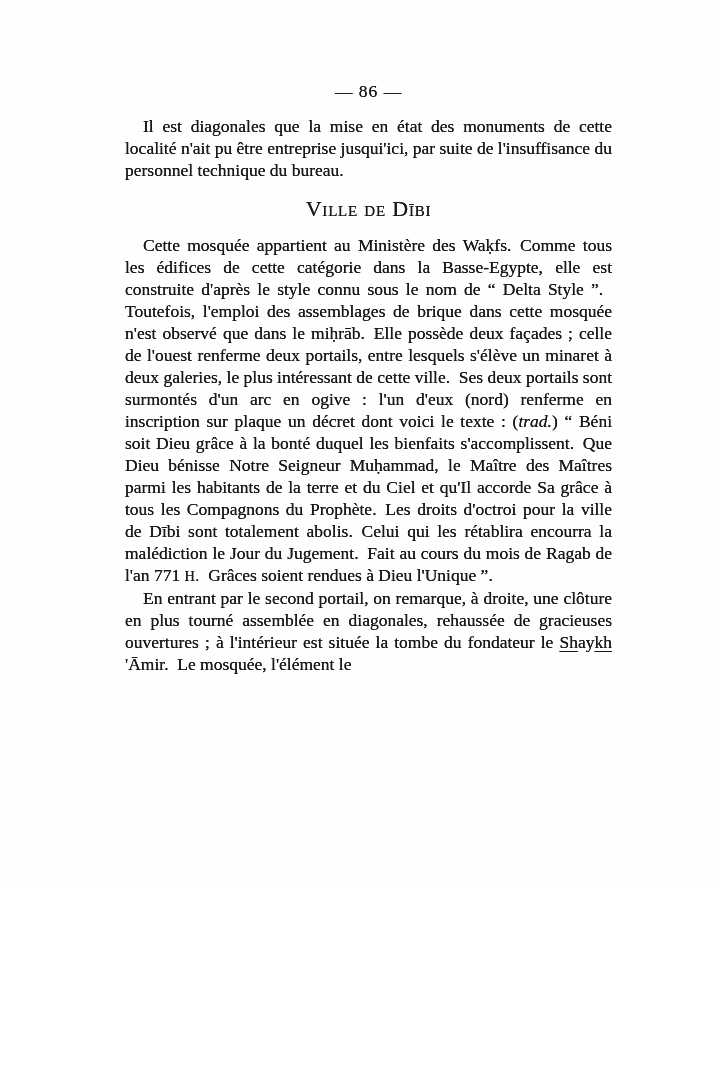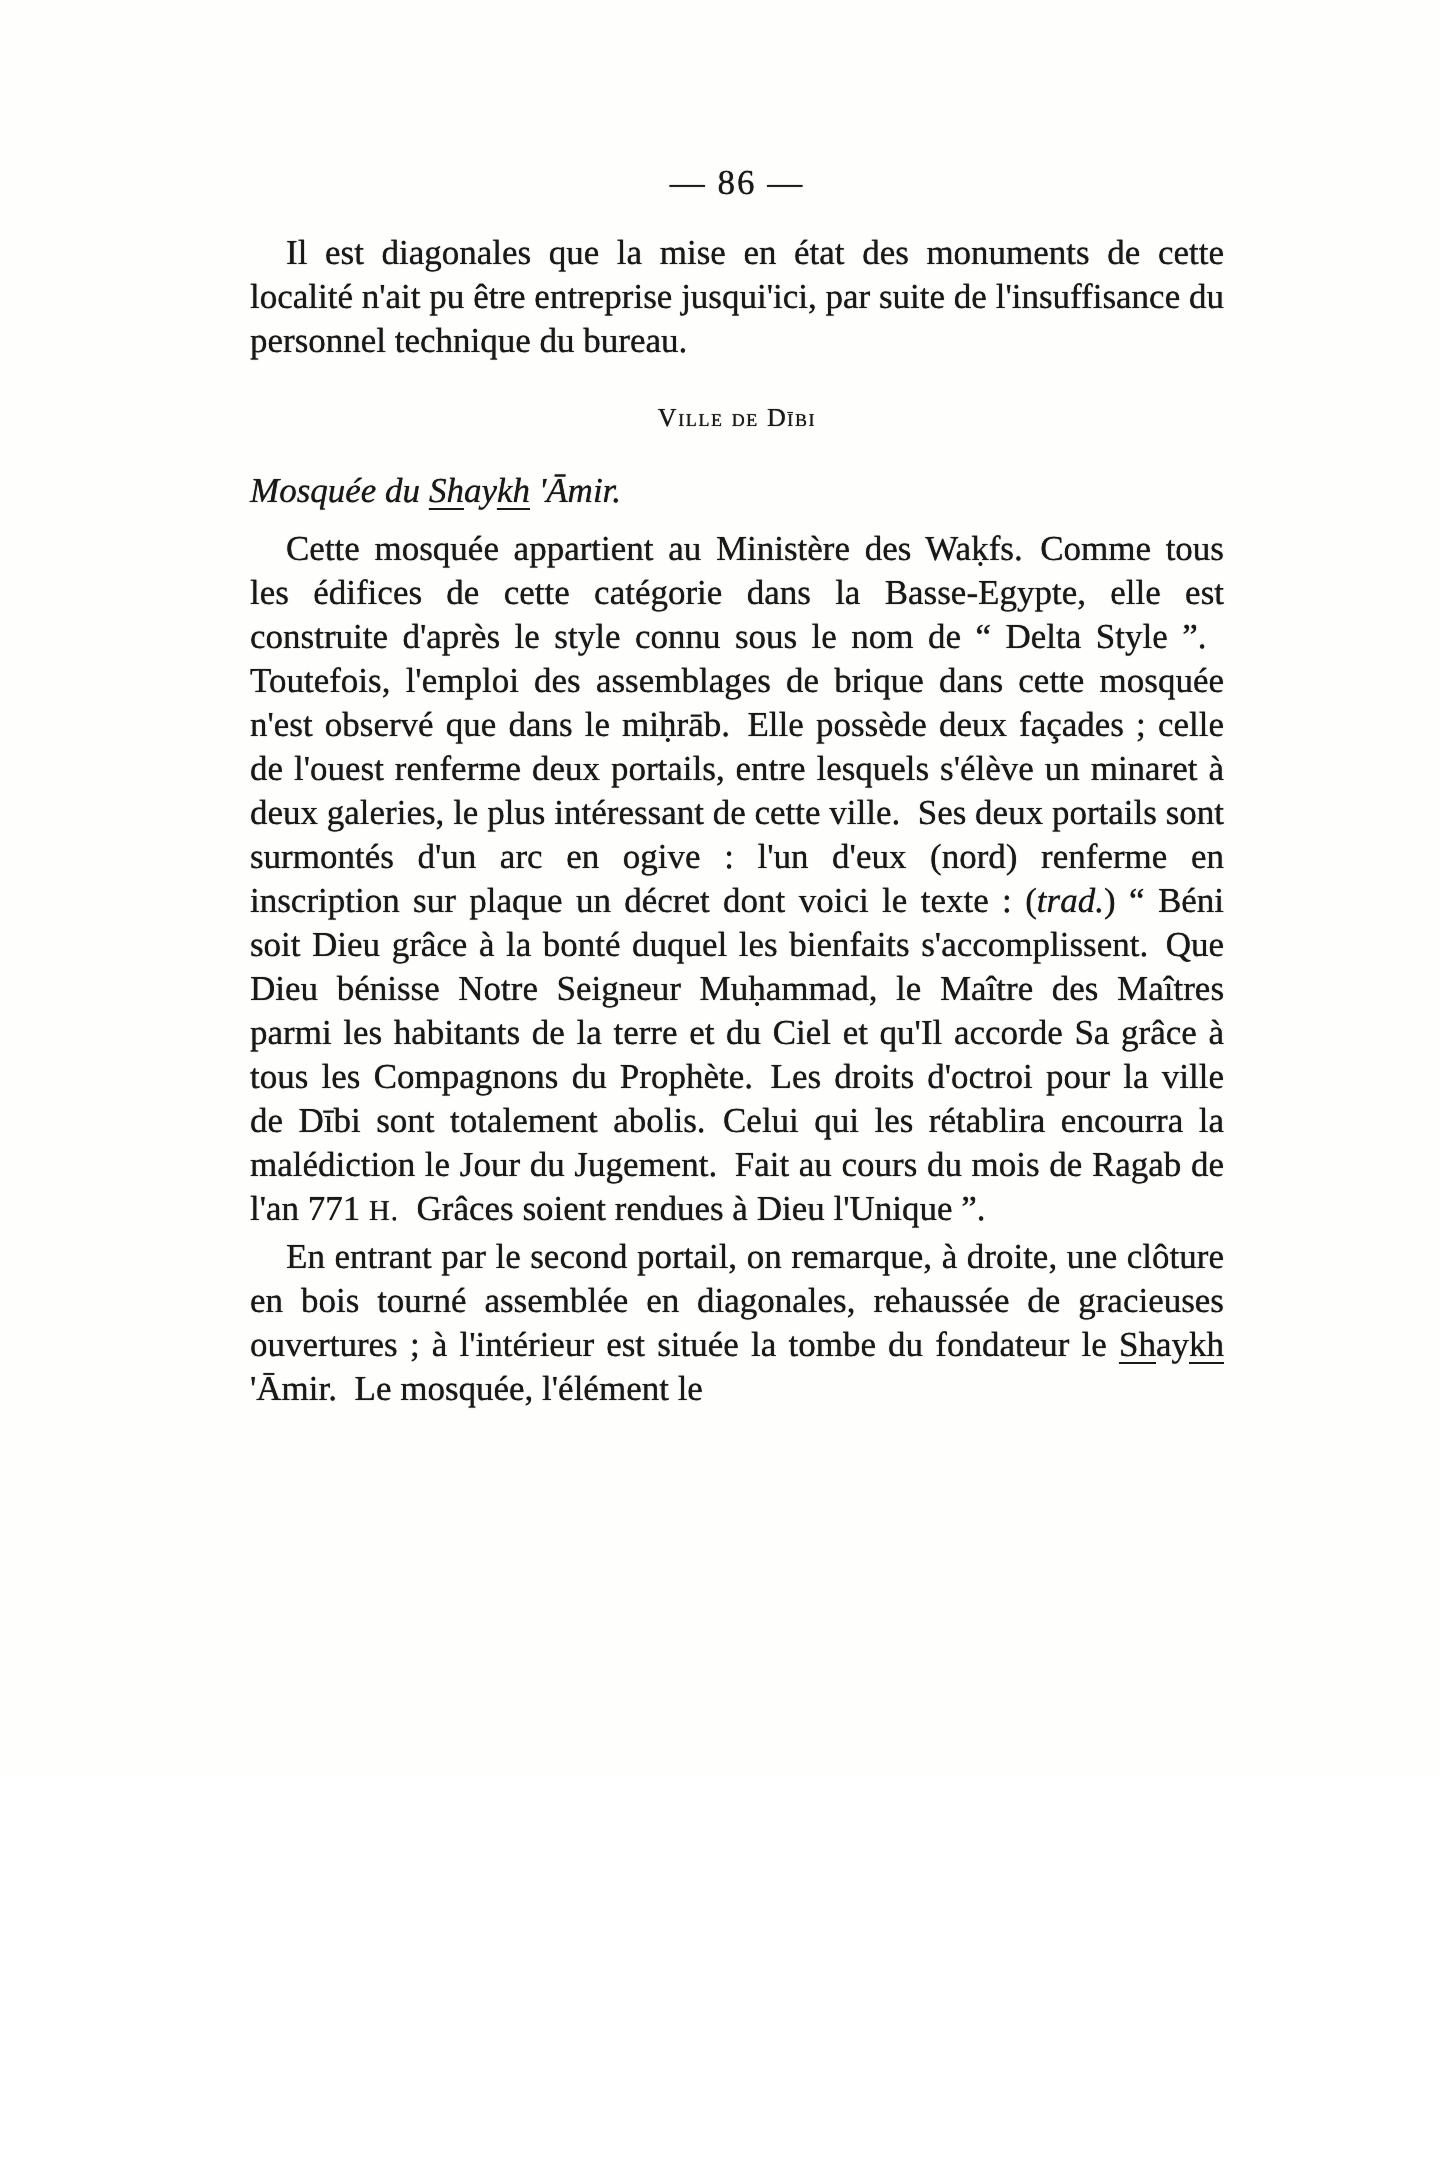--- a/index.html
+++ b/index.html
@@ -35,38 +35,37 @@
     margin: 0;
   }
   p.para.indent {
     text-indent: 18px;
   }
   .section-heading {
     margin: 17px 0 14px 0;
     text-align: center;
     font-variant: small-caps;
     letter-spacing: 0.8px;
-    font-size: 13px;
+    font-size: 22px;
   }
   .subheading {
     margin: 11px 0 7px 0;
     text-align: left;
   }
   .italic { font-style: italic; }
   .underline { text-decoration: underline; text-underline-offset: 2.5px; }
   .smallcaps { font-variant: small-caps; }
   .sc { font-size: 0.82em; letter-spacing: 0.5px; }
 </style>
 </head>
 <body>
 
 <div class="sheet">
   <div class="content">
     <div class="page-number">— 86 —</div>
     <div>
         <p class="para indent"><span>Il est diagonales que la mise en état des monuments de cette localité n'ait pu être entreprise jusqui'ici, par suite de l'insuffisance du personnel technique du bureau.</span></p>
         <div class="section-heading"><span class="smallcaps">Ville de Dībi</span></div>
-        <div class="subheading"><span class="italic">Mosquée du </span><span class="italic underline">Sh</span><span class="italic">ay</span><span class="italic underline">kh</span><span class="italic"> 'Āmir.</span></div>
         <p class="para indent"><span>Cette mosquée appartient au Ministère des Waḳfs. Comme tous les édifices de cette catégorie dans la Basse-Egypte, elle est construite d'après le style connu sous le nom de “ Delta Style ”. Toutefois, l'emploi des assemblages de brique dans cette mosquée n'est observé que dans le miḥrāb. Elle possède deux façades ; celle de l'ouest renferme deux portails, entre lesquels s'élève un minaret à deux galeries, le plus intéressant de cette ville. Ses deux portails sont surmontés d'un arc en ogive : l'un d'eux (nord) renferme en inscription sur plaque un décret dont voici le texte : (</span><span class="italic">trad.</span><span>) “ Béni soit Dieu grâce à la bonté duquel les bienfaits s'accomplissent. Que Dieu bénisse Notre Seigneur Muḥammad, le Maître des Maîtres parmi les habitants de la terre et du Ciel et qu'Il accorde Sa grâce à tous les Compagnons du Prophète. Les droits d'octroi pour la ville de Dībi sont totalement abolis. Celui qui les rétablira encourra la malédiction le Jour du Jugement. Fait au cours du mois de Ragab de l'an 771 </span><span class="sc">H.</span><span> Grâces soient rendues à Dieu l'Unique ”.</span></p>
-        <p class="para indent"><span>En entrant par le second portail, on remarque, à droite, une clôture en bois tourné assemblée en diagonales, rehaussée de gracieuses ouvertures ; à l'intérieur est située la tombe du fondateur le </span><span class="underline">Sh</span><span>ay</span><span class="underline">kh</span><span> 'Āmir. Le mosquée, l'élément le</span></p>
+        <p class="para indent"><span>En entrant par le second portail, on remarque, à droite, une clôture en plus tourné assemblée en diagonales, rehaussée de gracieuses ouvertures ; à l'intérieur est située la tombe du fondateur le </span><span class="underline">Sh</span><span>ay</span><span class="underline">kh</span><span> 'Āmir. Le mosquée, l'élément le</span></p>
       </div>
   </div>
 </div>
 
 </body></html>

